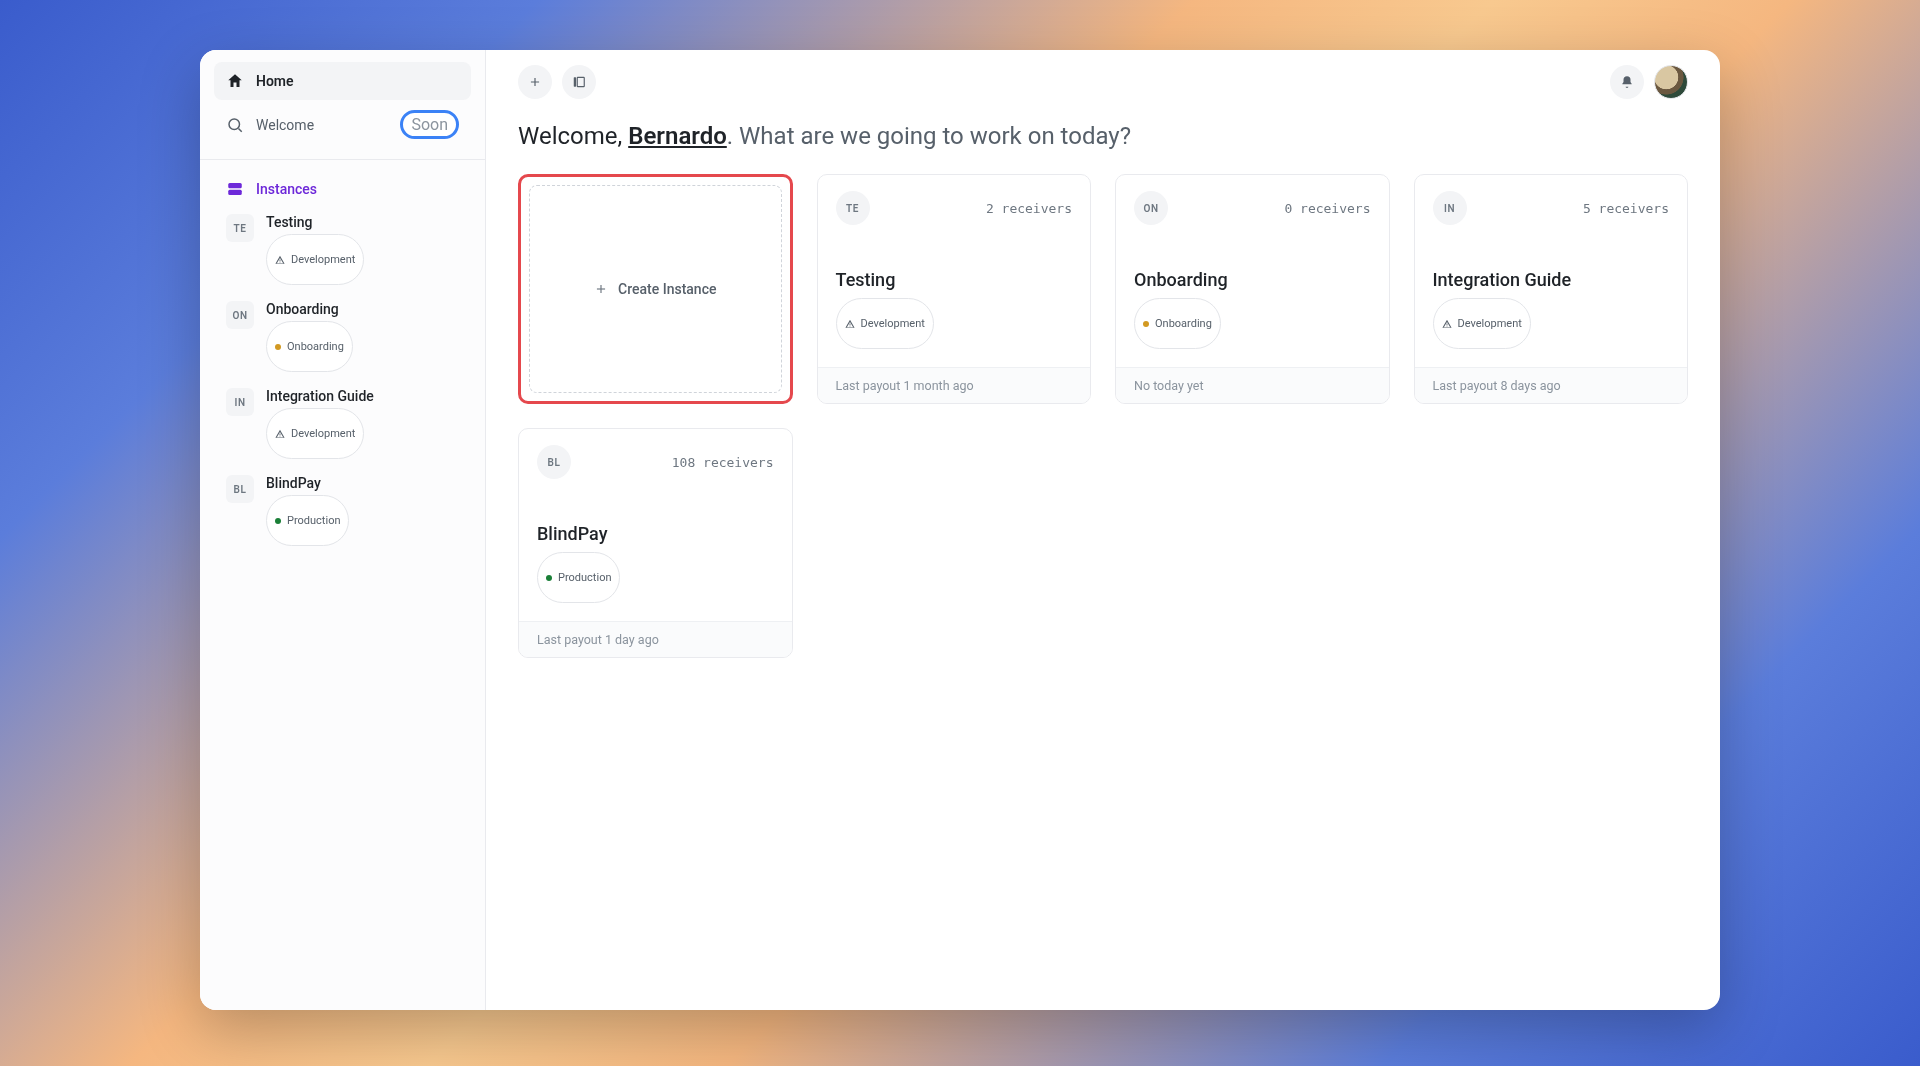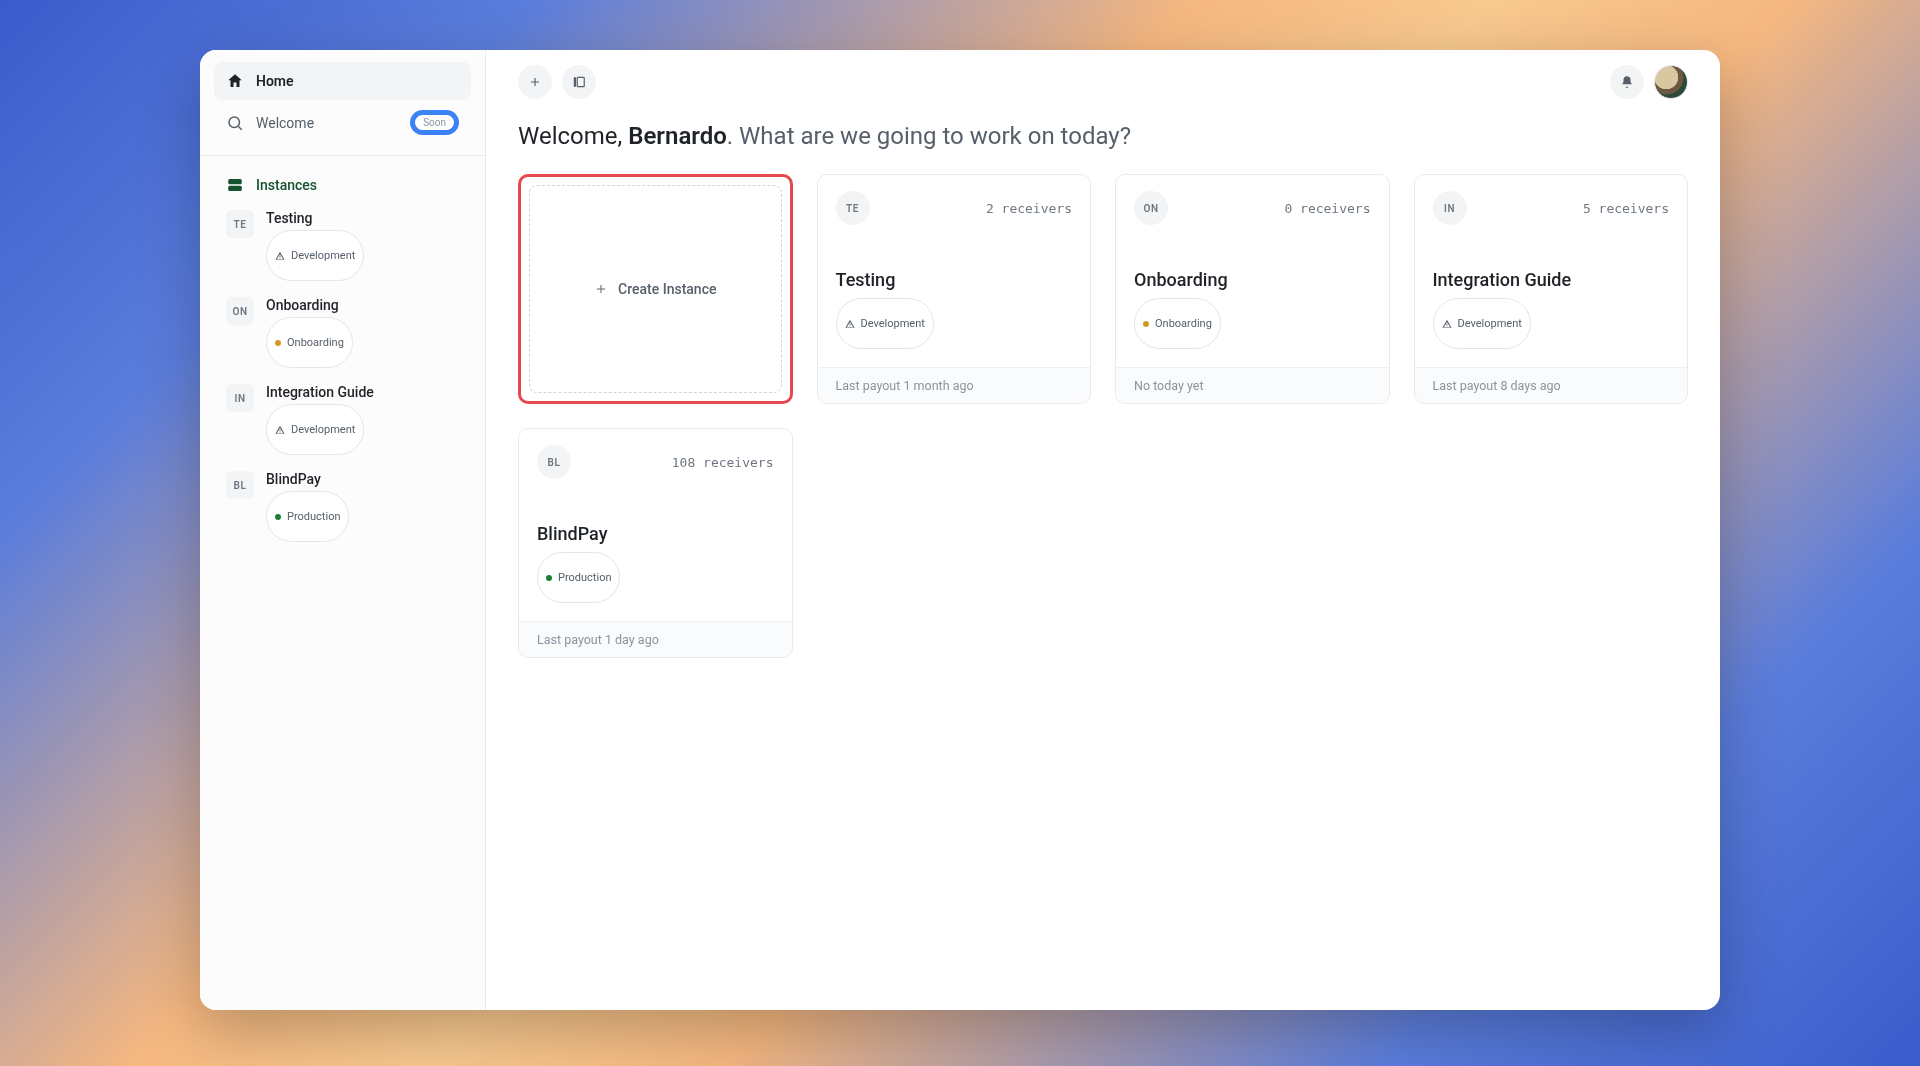--- a/index.html
+++ b/index.html
@@ -48,38 +48,38 @@
     cursor: pointer;
   }
   .nav-item.active {
     background: #f3f4f6;
     color: #1f2328;
     font-weight: 600;
   }
   .nav-item .icon { width: 18px; height: 18px; display:flex; align-items:center; justify-content:center; flex:none; }
   .nav-item .spacer { flex:1; }
   .soon-badge {
-    font-size: 10px;
+    font-size: 16px;
     color: #8b949e;
-    border: 5px solid #3b82f6;
+    border: 3px solid #3b82f6;
     padding: 2px 8px;
     border-radius: 999px;
     background: #fff;
   }
   .sidebar-sep {
     height: 1px;
     background: #e9eaee;
     margin: 10px -14px 10px -14px;
   }
   .section-header {
     display: flex;
     align-items: center;
     gap: 12px;
     padding: 10px 12px;
-    color: #14532d;
+    color: #6d28d9;
     font-weight: 500;
   }
   .inst-row {
     display: flex;
     align-items: flex-start;
     gap: 12px;
     padding: 6px 12px 10px 12px;
     border-radius: 8px;
     cursor: pointer;
   }
@@ -133,21 +133,21 @@
     width:34px; height:34px; border-radius:50%;
     background: radial-gradient(circle at 35% 35%, #d9c7a2 0 40%, #6b5840 42% 58%, #2e4a3a 60% 100%);
     border: 1px solid #e3e5e9;
   }
   .welcome {
     margin-top: 22px;
     font-size: 24px;
     color:#1f2328;
     font-weight: 400;
   }
-  .welcome .name { font-weight: 600; }
+  .welcome .name { font-weight: 600; text-decoration: underline; }
   .welcome .rest { color:#57606a; }
   .grid {
     margin-top: 24px;
     display:grid;
     grid-template-columns: repeat(4, 1fr);
     gap: 24px;
   }
   .card-shell {
     border:1px solid #e9eaee;
     border-radius: 10px;

